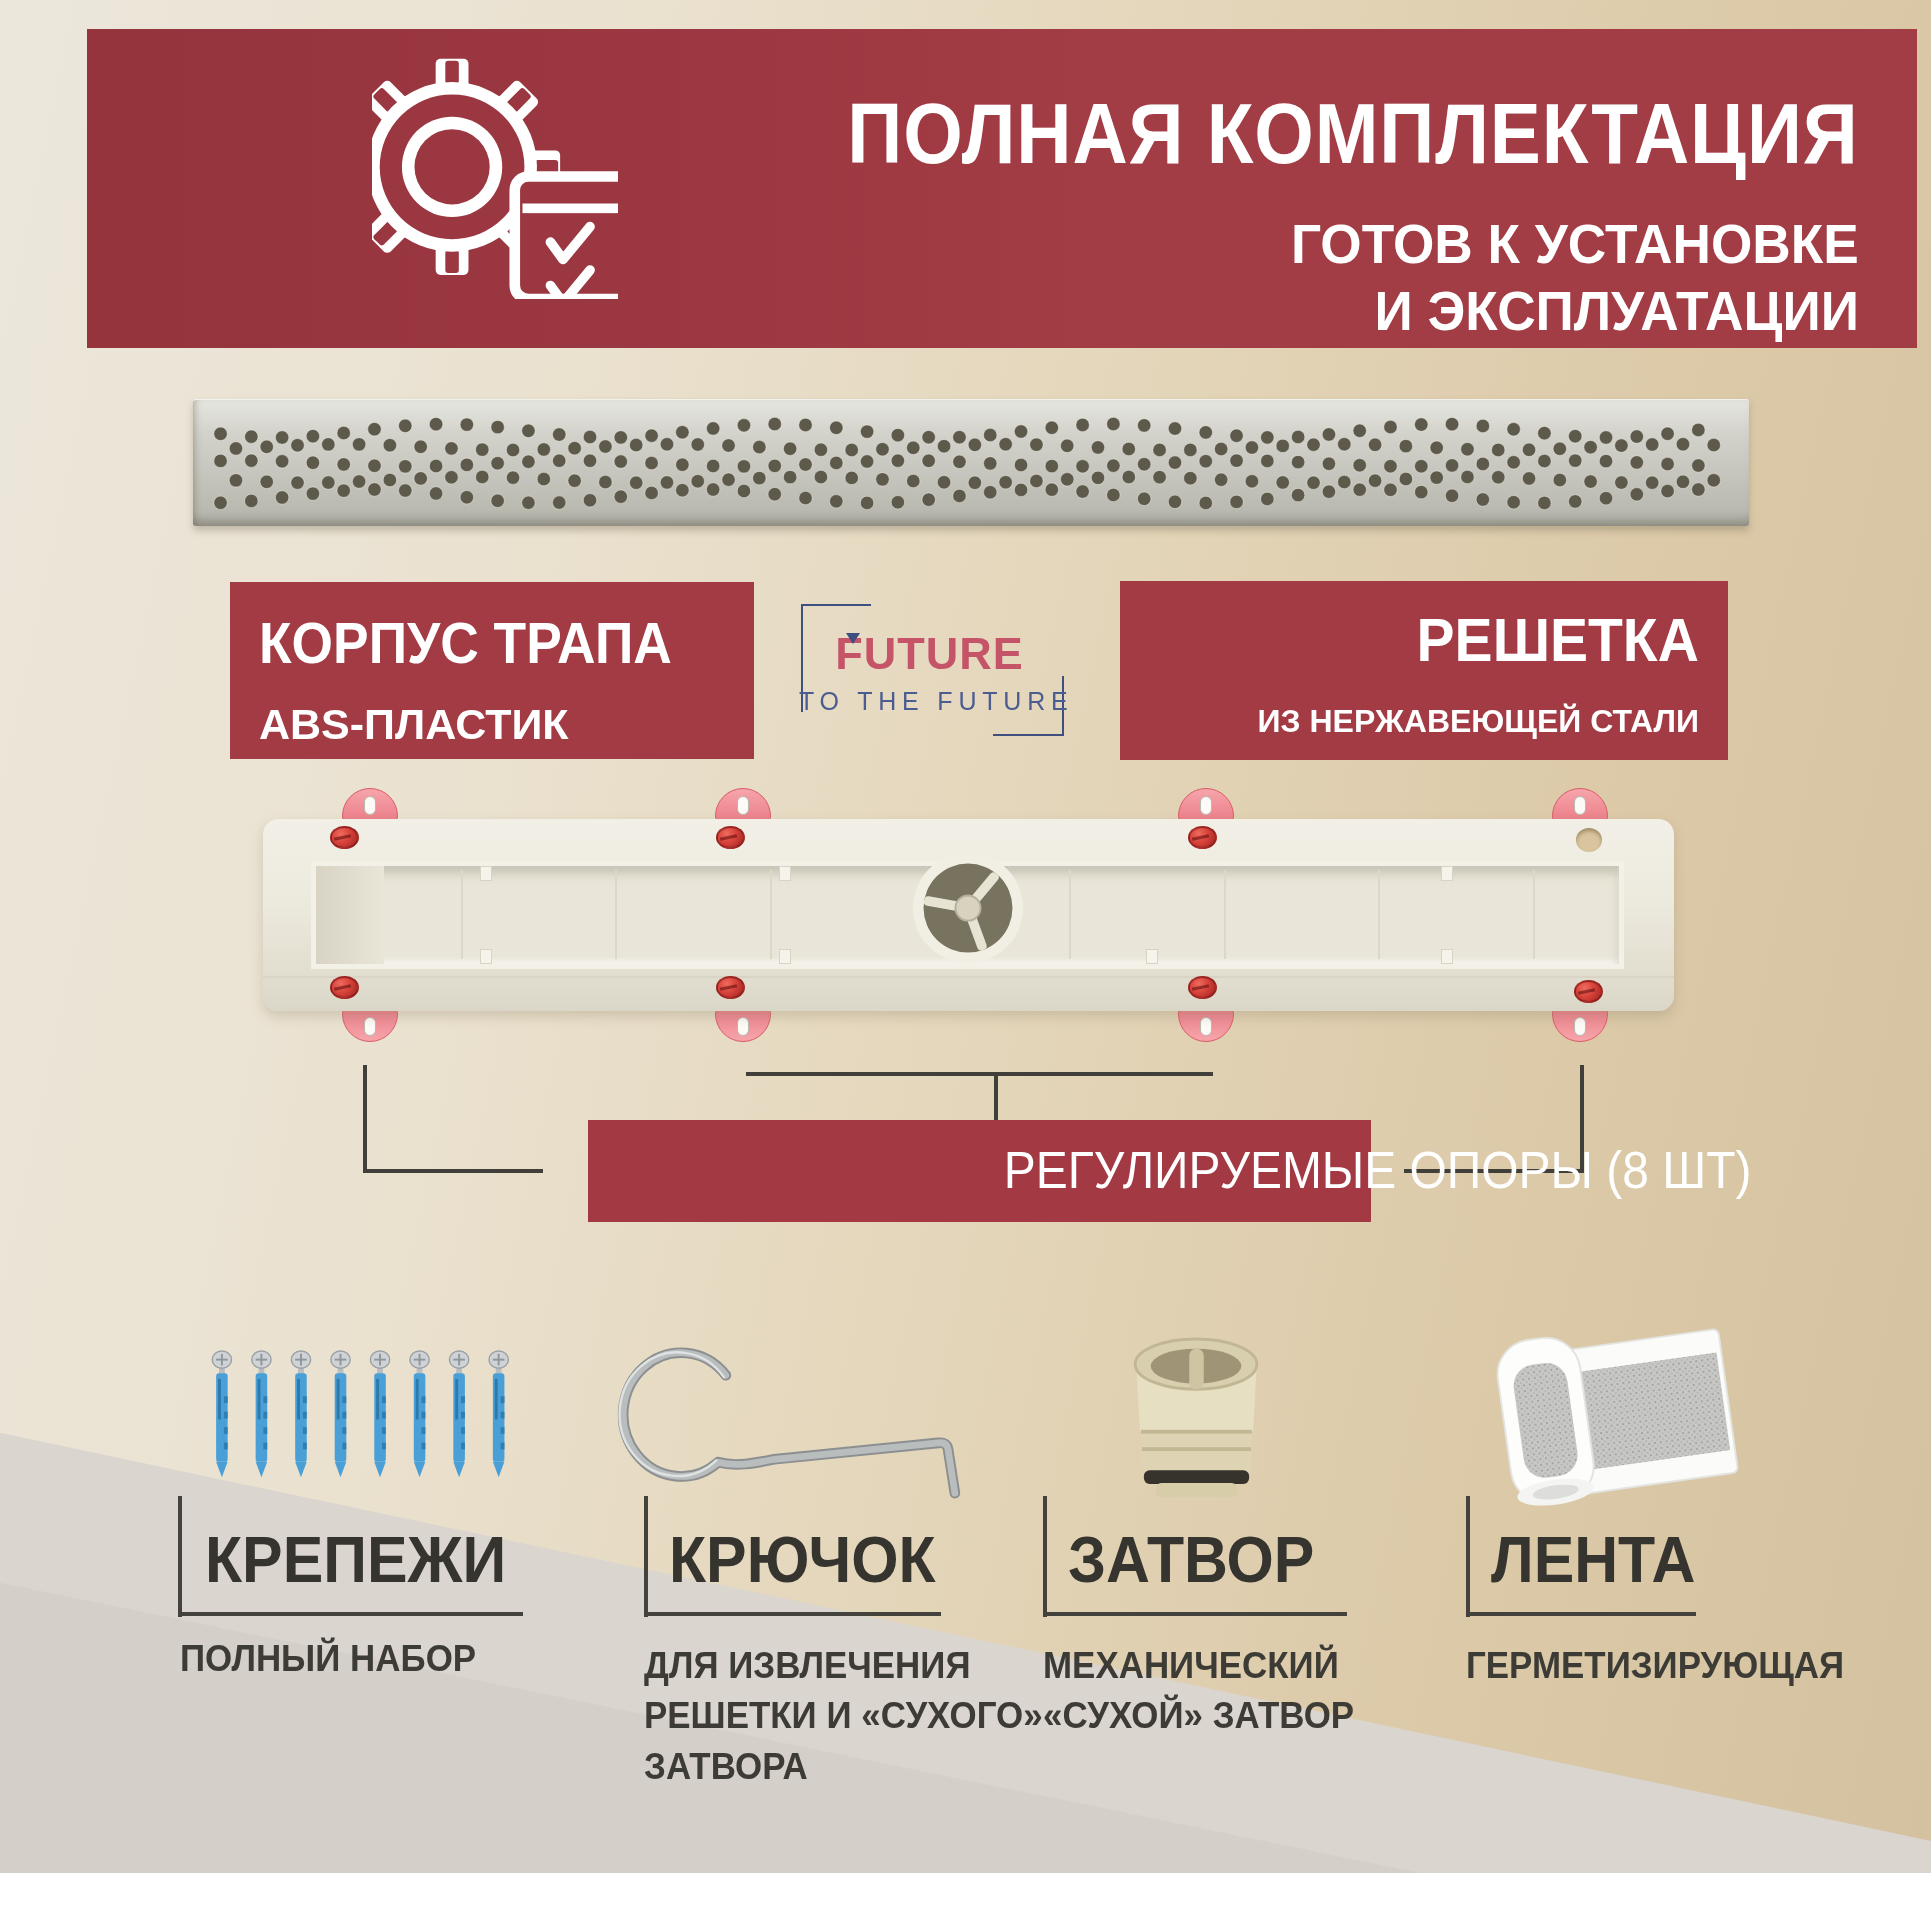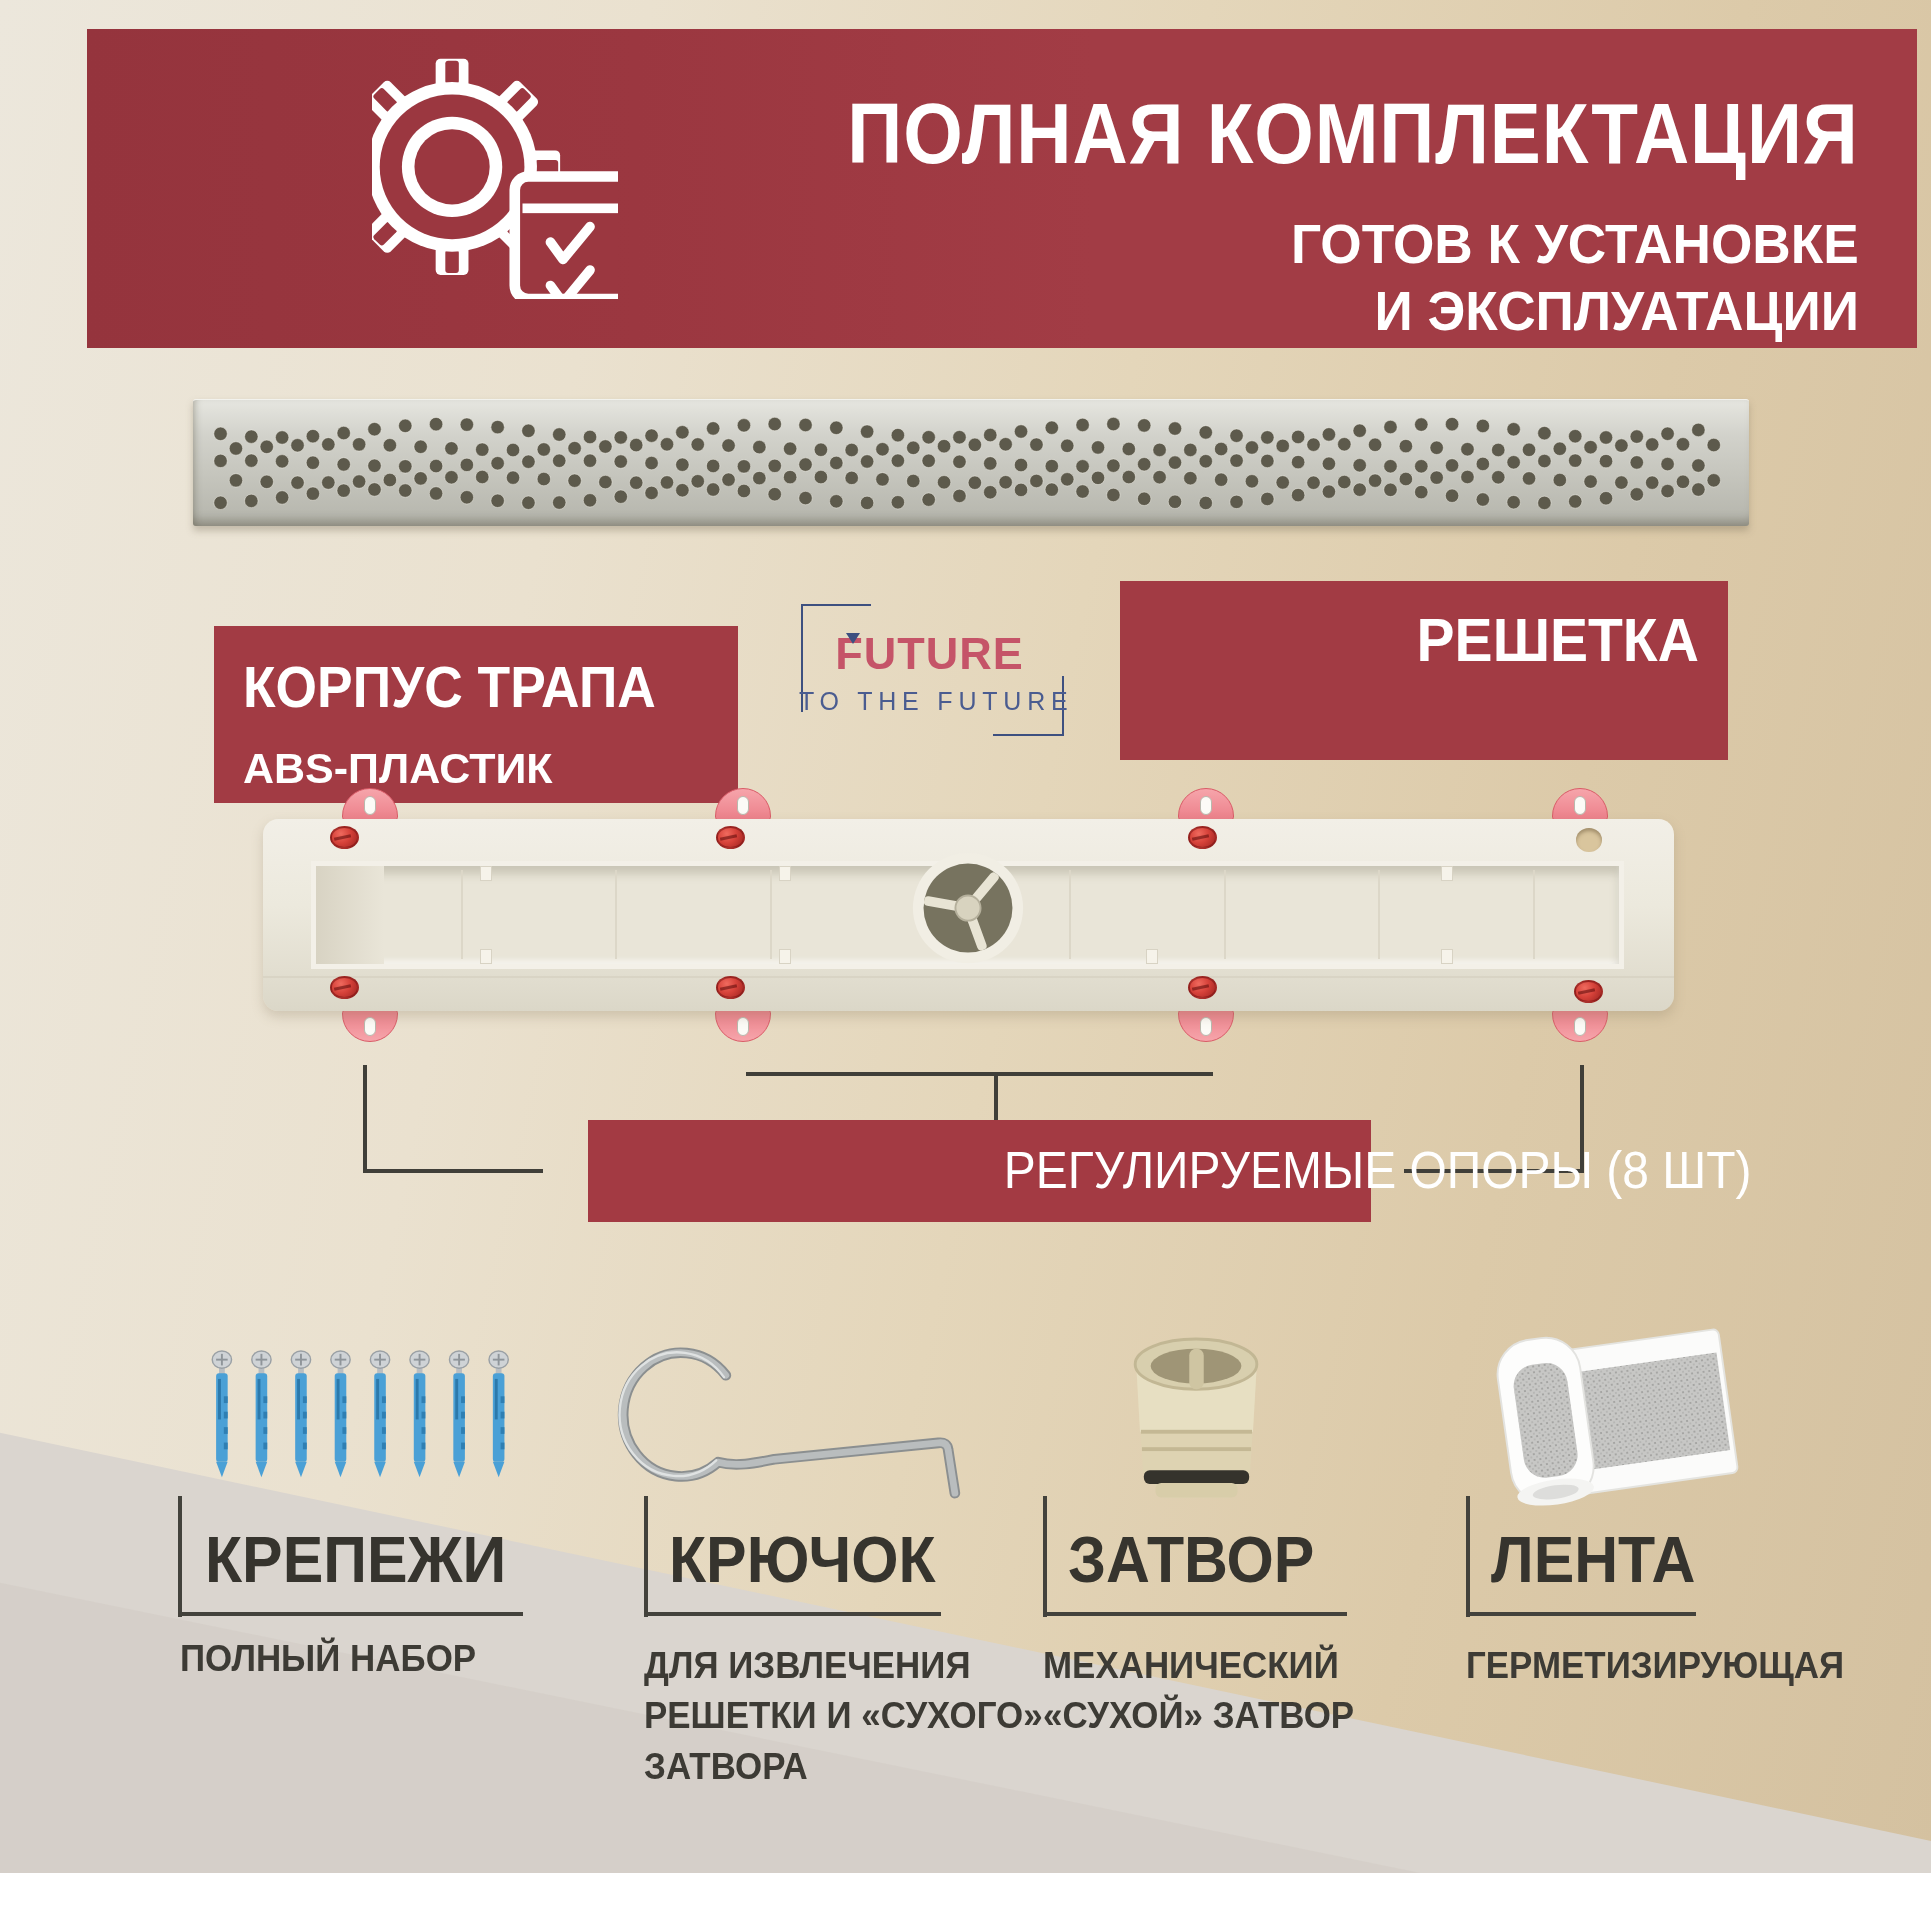--- a/index.html
+++ b/index.html
@@ -23,21 +23,21 @@
 
   
   .grate{left:193px;top:399px;width:1556px;height:127px;border-radius:2.9px;
     background:linear-gradient(180deg,#e6e6e0 0%,#d2d2cb 28%,#c7c7bf 55%,#b4b4ab 100%);
     border-top:1.9px solid #f2f2ed;
     box-shadow:0 4.8px 7.7px rgba(120,110,90,.35), inset 0 -11.6px 9.7px -5.8px rgba(90,85,70,.40), inset 5.8px 0 7.7px -3.9px rgba(90,85,70,.35);}
   .grate svg{left:0;top:0;}
 
   
   .mid-banner{background:#a23b44;color:#fff;font-weight:bold;}
-  .banner-body{left:214px;top:582px;width:524px;height:177px;margin-top:44px;}
+  .banner-body{left:230px;top:582px;width:524px;height:177px;}
   .banner-grate{left:1120px;top:581px;width:608px;height:179px;}
   .bb-title{left:29px;top:27px;font-size:58px;transform:scaleX(.92);transform-origin:left center;white-space:nowrap;}
   .bb-sub{left:29px;top:118px;font-size:43px;white-space:nowrap;}
   .bg-title{right:29px;top:23px;font-size:62px;transform:scaleX(.92);transform-origin:right center;white-space:nowrap;}
   .bg-sub{right:29px;top:122px;font-size:32px;white-space:nowrap;}
 
   
   .brand-bracket-tl{left:801px;top:604px;width:70px;height:108px;border-left:2.9px solid #3d5080;border-top:2.9px solid #3d5080;}
   .brand-bracket-br{left:993px;top:676px;width:71px;height:60px;border-right:2.9px solid #3d5080;border-bottom:2.9px solid #3d5080;}
   .brand-name{left:799px;top:628px;width:261px;text-align:center;font-size:45px;font-weight:bold;color:#c55468;letter-spacing:1px;}
@@ -415,20 +415,21 @@
   </div>
 
   <div class="brand-bracket-tl"></div>
   <div class="brand-bracket-br"></div>
   <div class="brand-name">FUTURE</div>
   <div class="brand-v-accent"></div>
   <div class="brand-tagline">TO THE FUTURE</div>
 
   <div class="mid-banner banner-grate">
     <div class="bg-title">РЕШЕТКА</div>
+    <div class="bg-sub">ИЗ НЕРЖАВЕЮЩЕЙ СТАЛИ</div>
   </div>
 
   <div class="tab tab-top" style="left:342px;top:788px">
       <div class="tab-slot"></div>
     </div>
   <div class="tab tab-top" style="left:715px;top:788px">
       <div class="tab-slot"></div>
     </div>
   <div class="tab tab-top" style="left:1178px;top:788px">
       <div class="tab-slot"></div>

